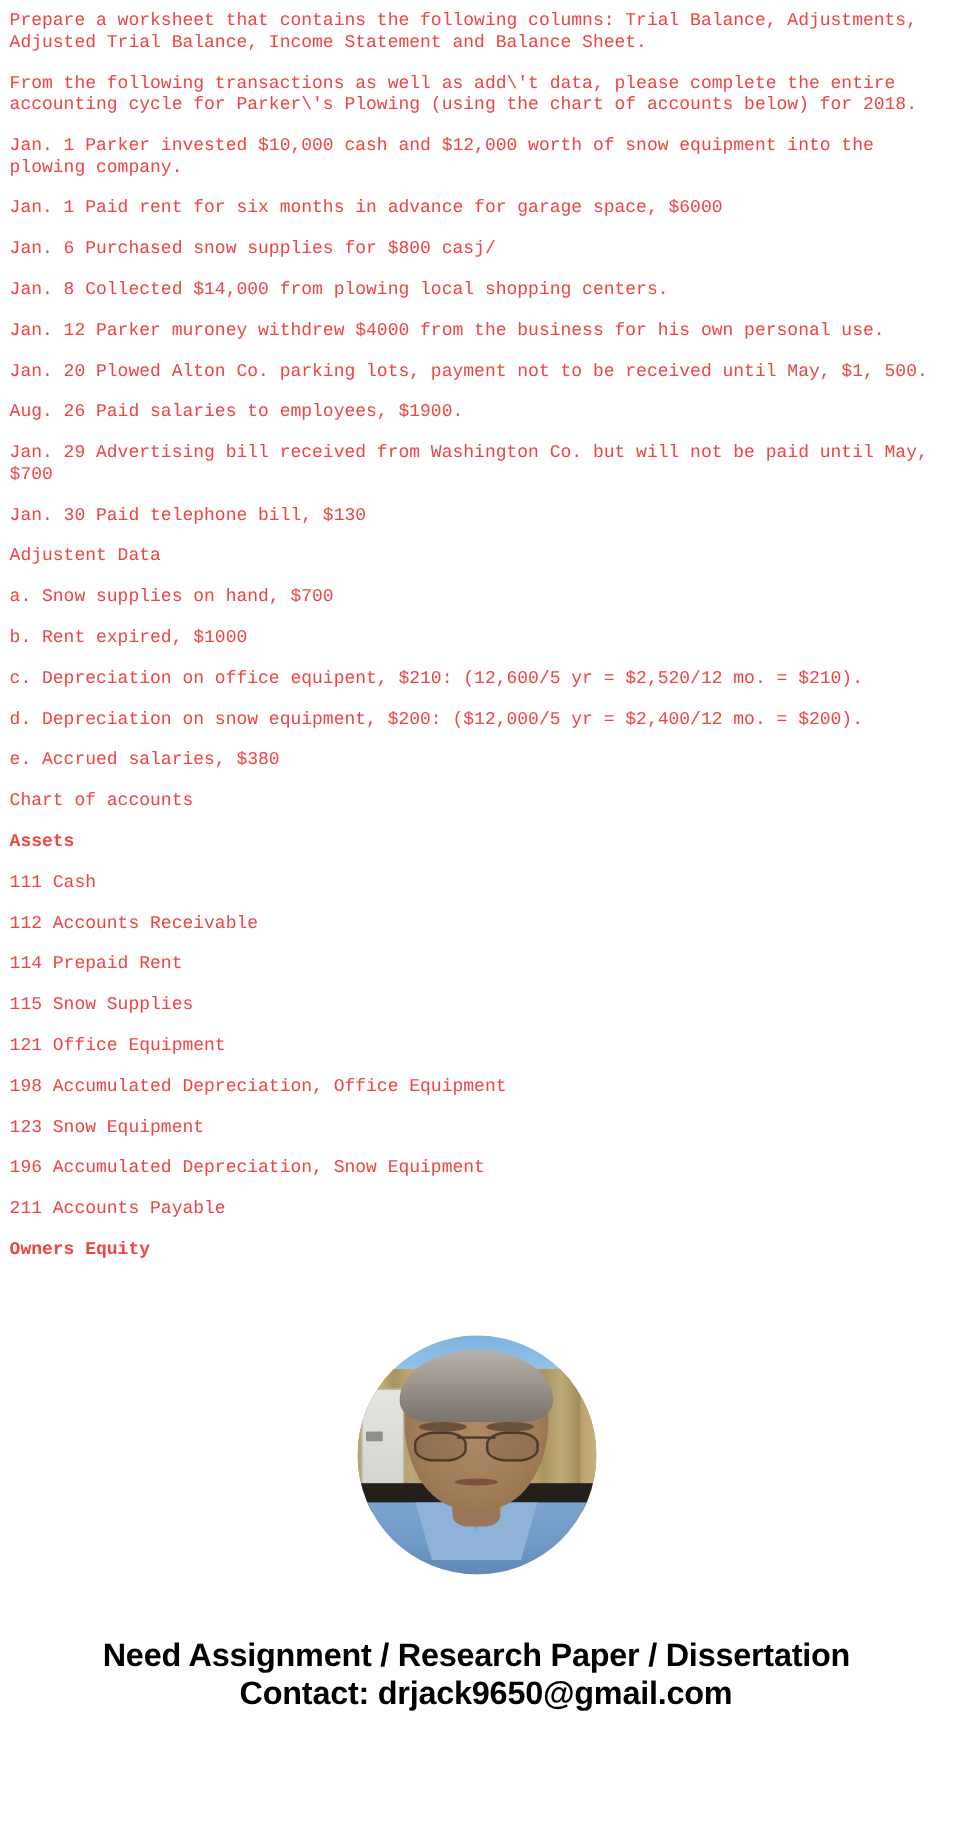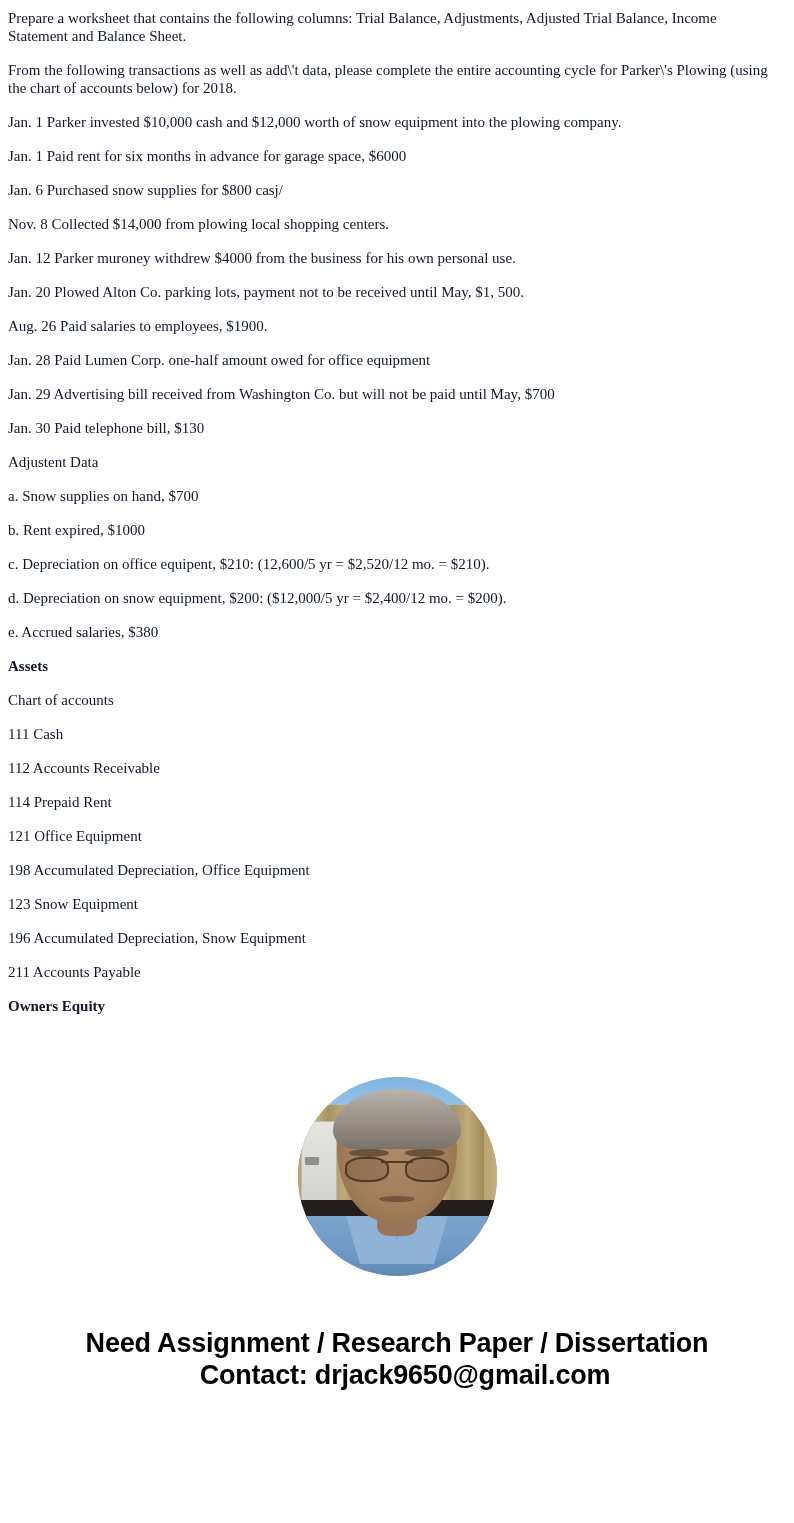--- a/index.html
+++ b/index.html
@@ -16,24 +16,24 @@
     -webkit-font-smoothing: antialiased;
   }
   .page {
     width: 794px;
     box-sizing: border-box;
     padding: 0;
     position: relative;
   }
   
   .para {
-    font-family: Liberation Serif, serif;
+    font-family: Liberation Mono, monospace;
     font-size: 15px;
     line-height: 18px;
-    color: #0f172a;
+    color: #ef4444;
     margin: 0;
     padding: 0 20px 0 8px;
     padding-bottom: 16px;
   }
   .para.first {
     padding-top: 9px;
   }
   .para.bold {
     font-weight: bold;
   }
@@ -223,41 +223,41 @@
 <body>
 
 <div class="page">
 
   <p class="para first">Prepare a worksheet that contains the following columns: Trial Balance, Adjustments, Adjusted Trial Balance, Income Statement and Balance Sheet.</p>
   <p class="para">From the following transactions as well as add\'t data, please complete the entire accounting cycle for Parker\'s Plowing (using the chart of accounts below) for 2018.</p>
 
   <p class="para">Jan. 1 Parker invested $10,000 cash and $12,000 worth of snow equipment into the plowing company.</p>
   <p class="para">Jan. 1 Paid rent for six months in advance for garage space, $6000</p>
   <p class="para">Jan. 6 Purchased snow supplies for $800 casj/</p>
-  <p class="para">Nov. 8 Collected $14,000 from plowing local shopping centers.</p>
+  <p class="para">Jan. 8 Collected $14,000 from plowing local shopping centers.</p>
   <p class="para">Jan. 12 Parker muroney withdrew $4000 from the business for his own personal use.</p>
   <p class="para">Jan. 20 Plowed Alton Co. parking lots, payment not to be received until May, $1, 500.</p>
   <p class="para">Aug. 26 Paid salaries to employees, $1900.</p>
-  <p class="para">Jan. 28 Paid Lumen Corp. one-half amount owed for office equipment</p>
   <p class="para">Jan. 29 Advertising bill received from Washington Co. but will not be paid until May, $700</p>
   <p class="para">Jan. 30 Paid telephone bill, $130</p>
 
   <p class="para">Adjustent Data</p>
   <p class="para">a. Snow supplies on hand, $700</p>
   <p class="para">b. Rent expired, $1000</p>
   <p class="para">c. Depreciation on office equipent, $210: (12,600/5 yr = $2,520/12 mo. = $210).</p>
   <p class="para">d. Depreciation on snow equipment, $200: ($12,000/5 yr = $2,400/12 mo. = $200).</p>
   <p class="para">e. Accrued salaries, $380</p>
 
+  <p class="para">Chart of accounts</p>
+
   <p class="para bold">Assets</p>
-
-  <p class="para">Chart of accounts</p>
   <p class="para">111 Cash</p>
   <p class="para">112 Accounts Receivable</p>
   <p class="para">114 Prepaid Rent</p>
+  <p class="para">115 Snow Supplies</p>
   <p class="para">121 Office Equipment</p>
   <p class="para">198 Accumulated Depreciation, Office Equipment</p>
   <p class="para">123 Snow Equipment</p>
   <p class="para">196 Accumulated Depreciation, Snow Equipment</p>
 
   <p class="para">211 Accounts Payable</p>
 
   <p class="para bold">Owners Equity</p>
 
   <div class="avatar-wrap">

